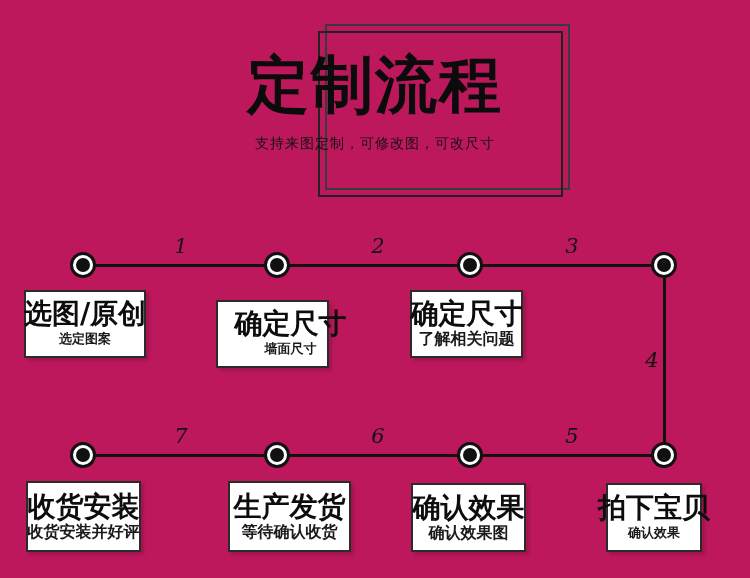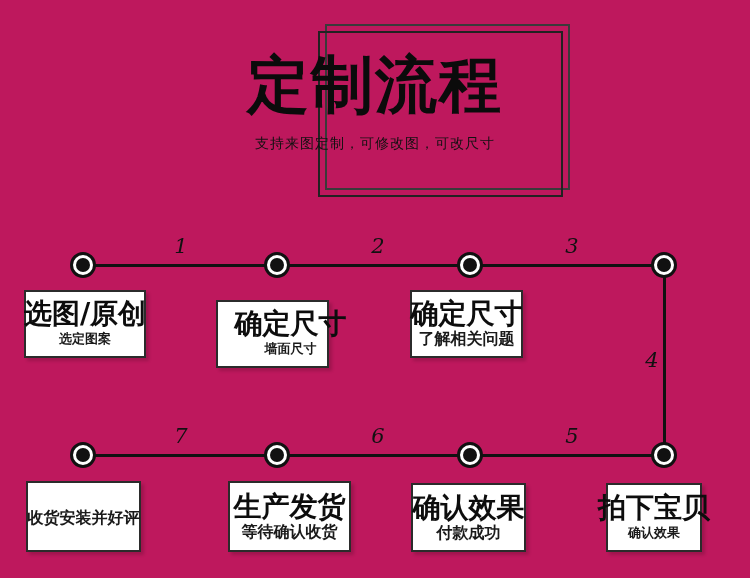--- a/index.html
+++ b/index.html
@@ -191,25 +191,26 @@
     <div class="card-sub small">了解相关问题</div>
   </div>
 
   <div class="card" style="left:606px; top:483px; width:96px; height:69px;">
     <div class="card-title">拍下宝贝</div>
     <div class="card-sub">确认效果</div>
   </div>
 
   <div class="card" style="left:411px; top:483px; width:115px; height:69px;">
     <div class="card-title">确认效果</div>
-    <div class="card-sub small">付款成功</div>
+    <div class="card-sub small">确认效果图</div>
   </div>
 
   <div class="card" style="left:228px; top:481px; width:123px; height:71px;">
     <div class="card-title">生产发货</div>
     <div class="card-sub small">等待确认收货</div>
   </div>
 
   <div class="card" style="left:26px; top:481px; width:115px; height:71px;">
+    <div class="card-title">收货安装</div>
     <div class="card-sub small">收货安装并好评</div>
   </div>
 
 </div>
 
 </body></html>

